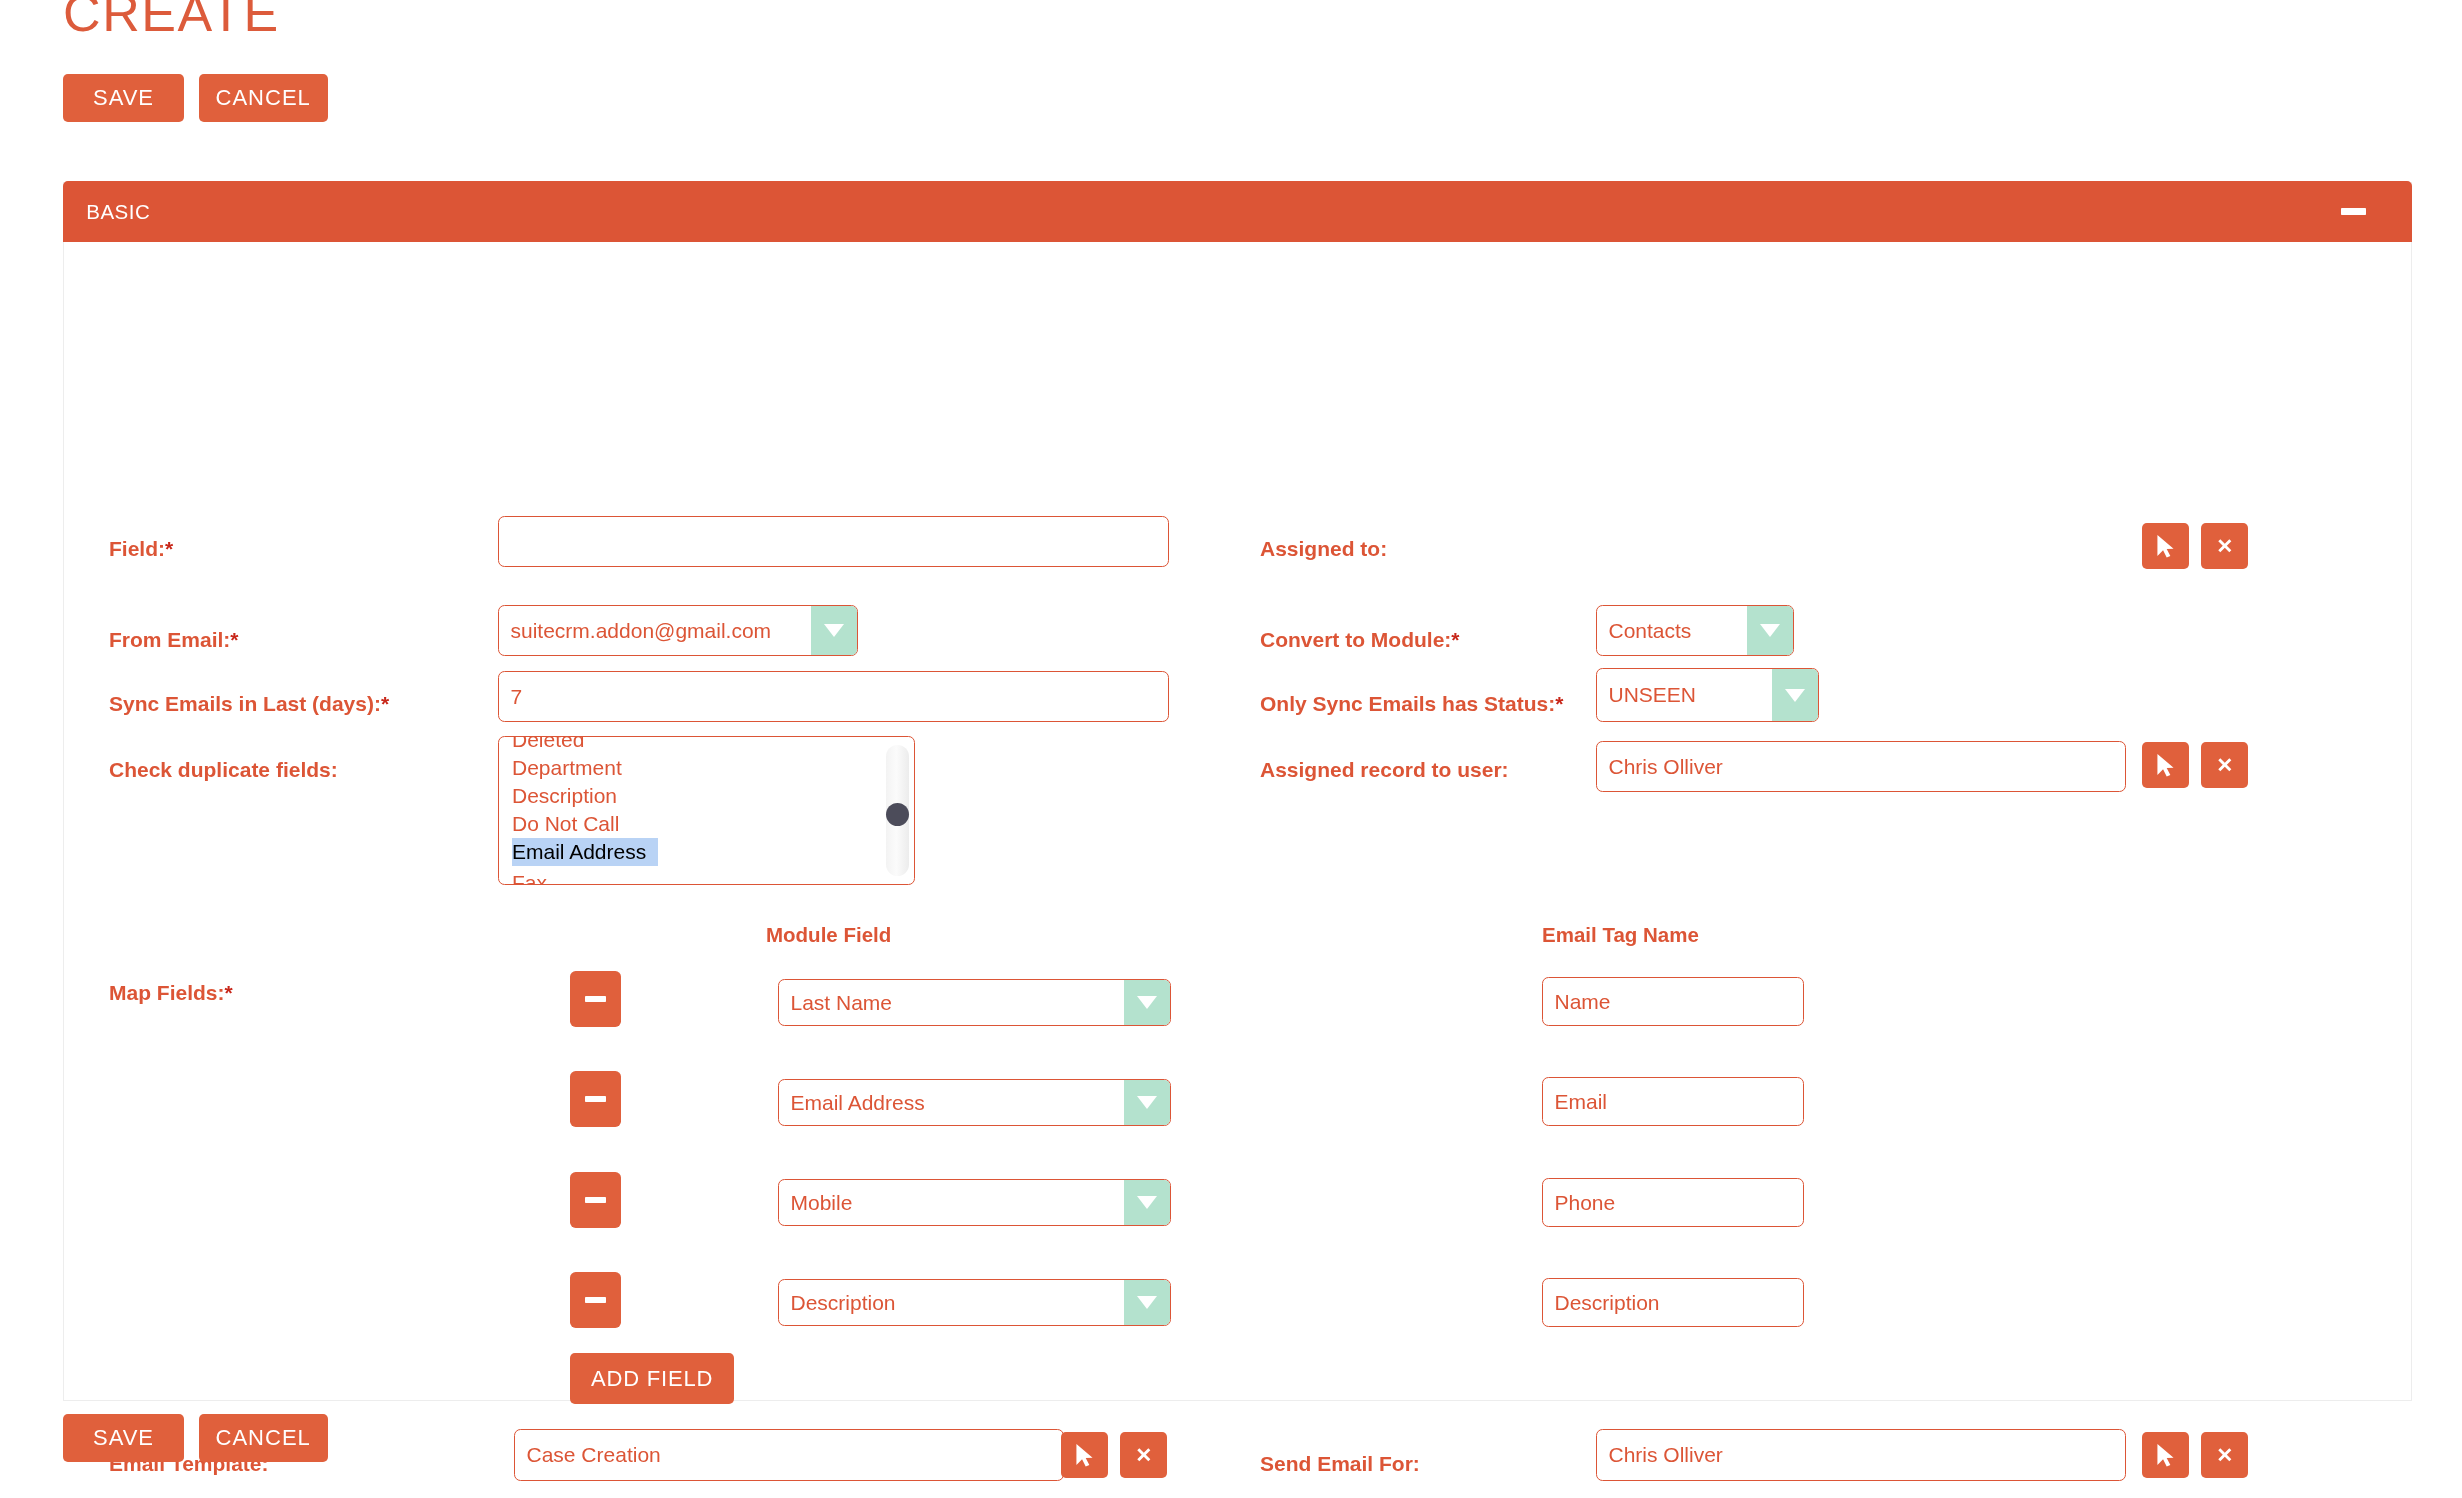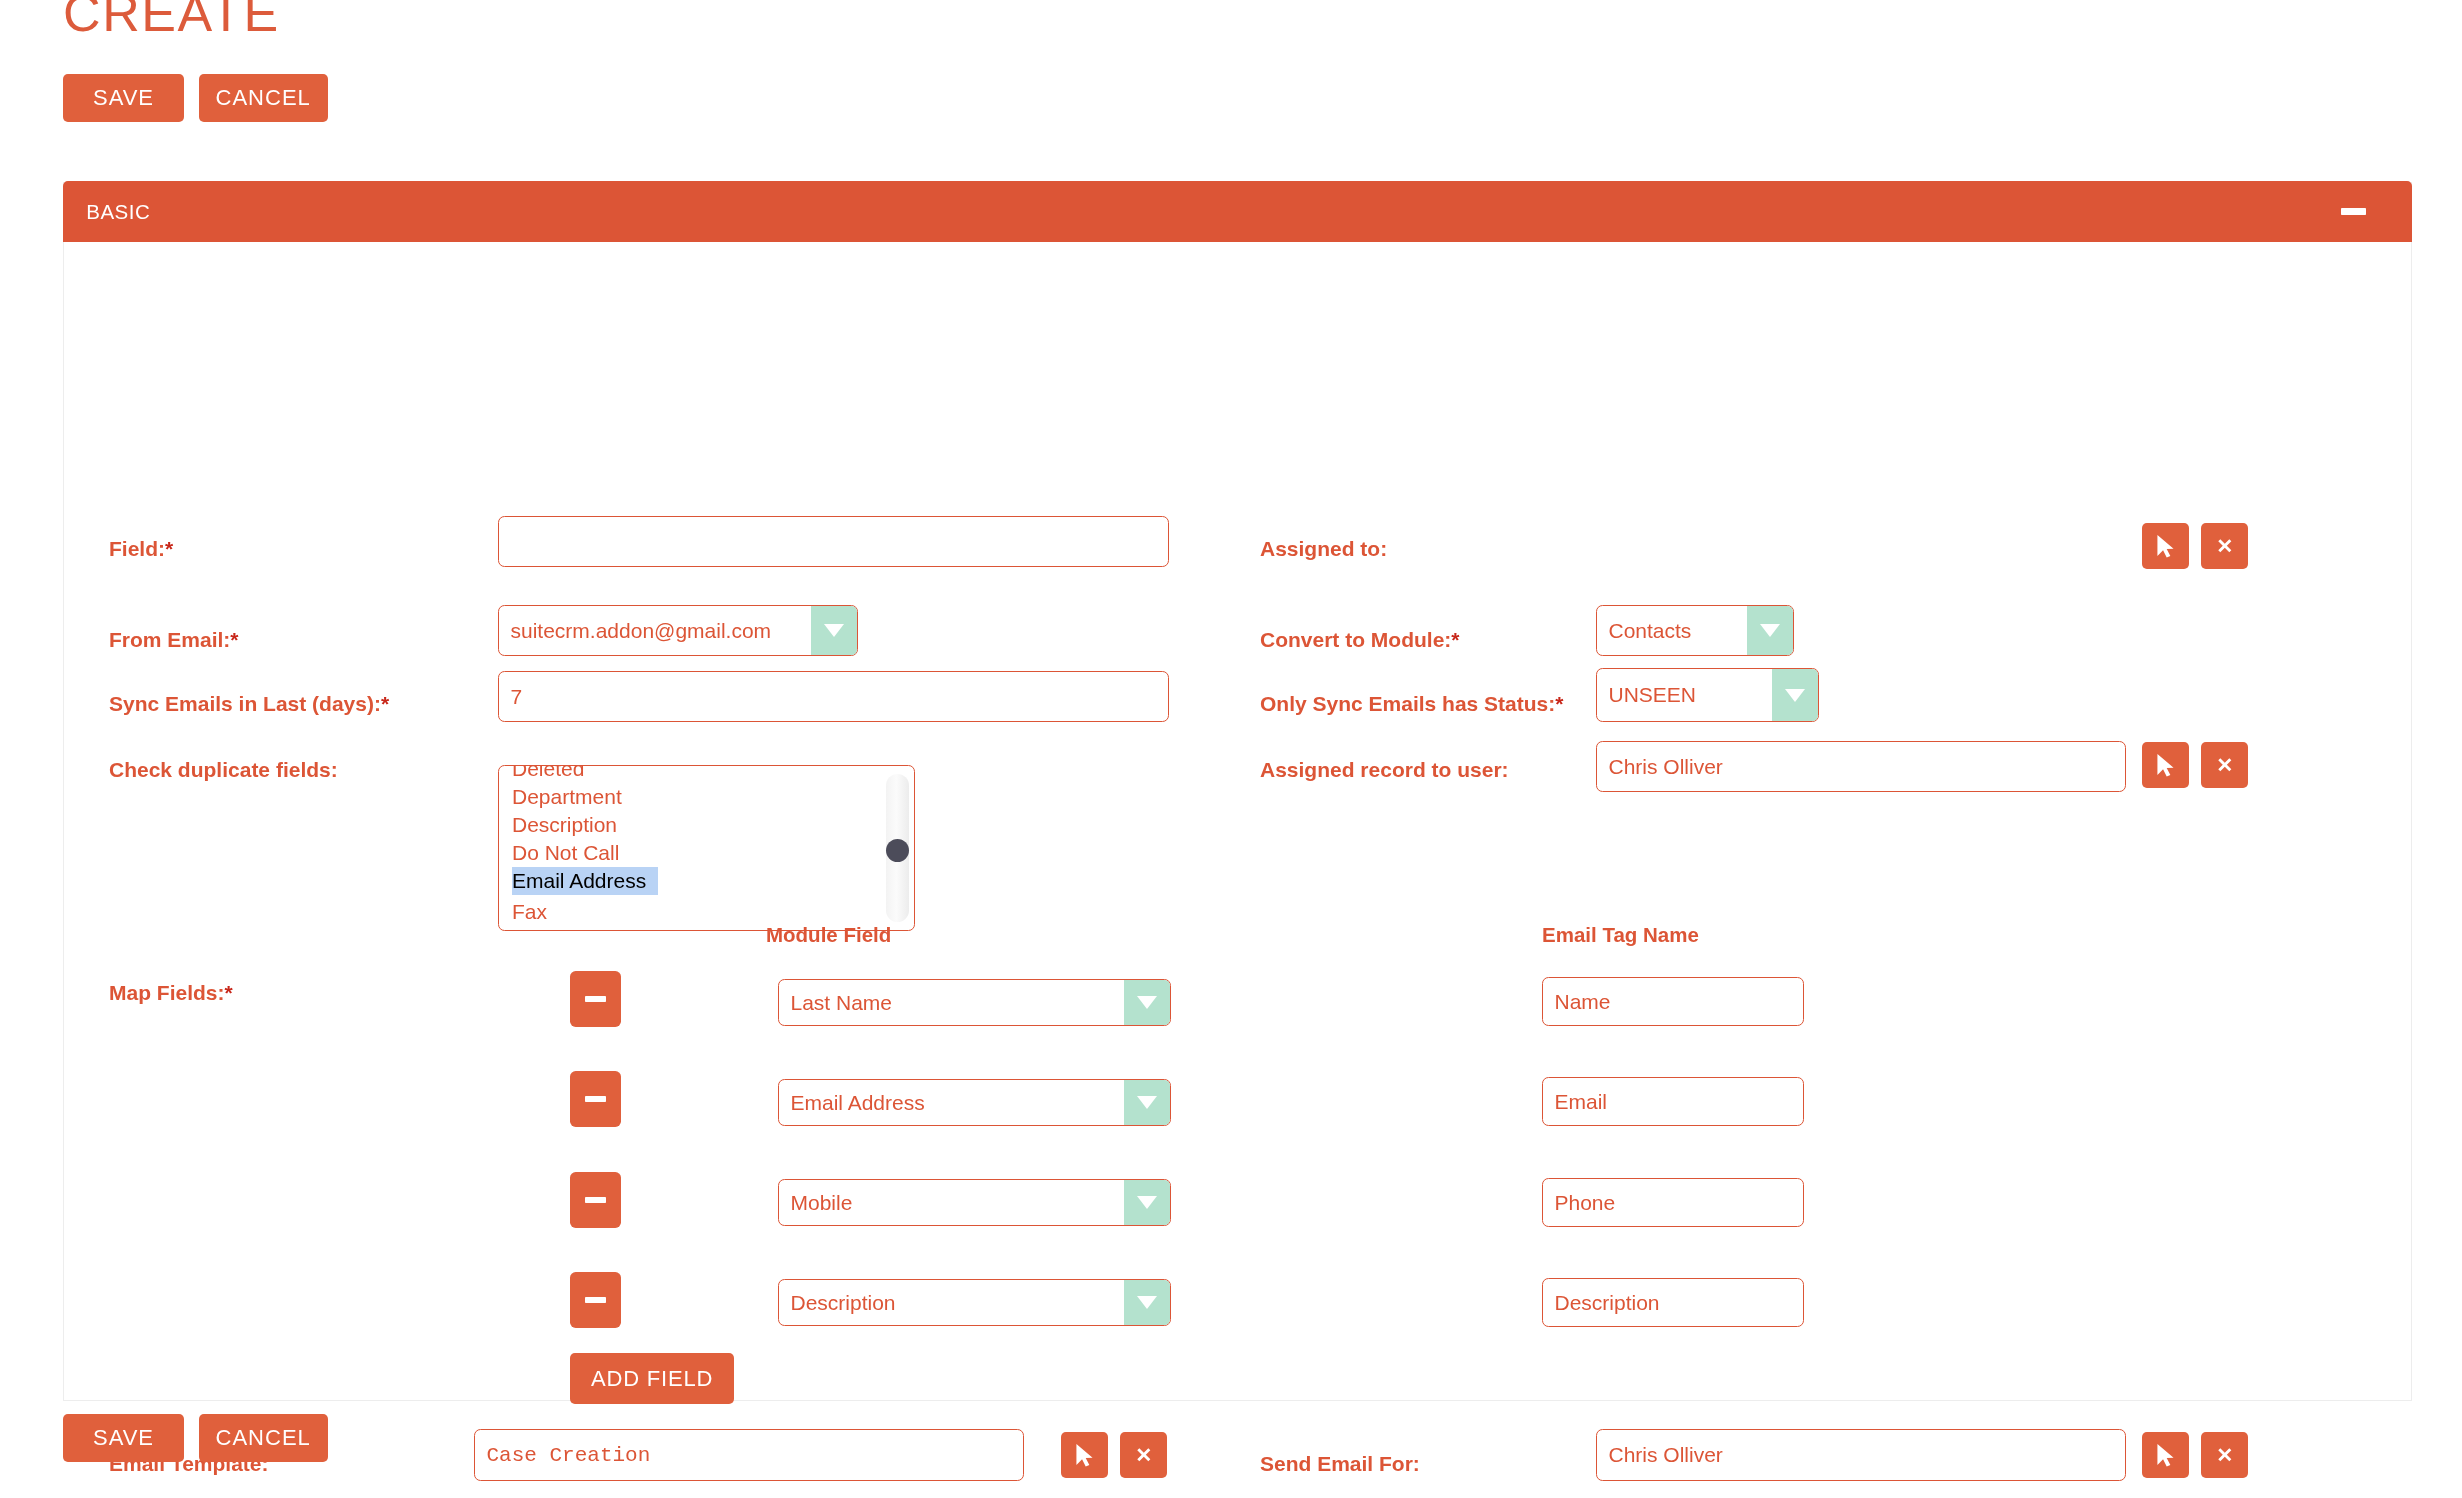--- a/index.html
+++ b/index.html
@@ -313,21 +313,21 @@
             <i></i>
           </span>
       </div>
 
       <div class="fld-label" style="left:45px; top:450px;">
         <span>Sync Emails in Last (days):</span><span class="req">*</span>
       </div>
       <input class="txtbox" style="left: 434px; top: 429px; width: 671px; height: 51px;" value="7">
 
       <div class="fld-label" style="left:45px; top:516px;">Check duplicate fields:</div>
-      <div class="listbox-wrap" style="left:434px; top:523px; width:417px; height:166px;">
+      <div class="listbox-wrap" style="left:434px; top:494px; width:417px; height:149px;">
         <div class="listbox-inner" id="dupe-list">
             <div class="lb-item">Deleted</div>
             <div class="lb-item">Department</div>
             <div class="lb-item">Description</div>
             <div class="lb-item">Do Not Call</div>
             <div style="line-height: 28px;"><div class="lb-item sel-on">Email Address</div></div>
             <div class="lb-item">Fax</div>
             <div class="lb-item">First Name</div>
           </div>
         <div class="lb-scroll">
@@ -381,21 +381,21 @@
             <span class="sel-arrow">
               <i></i>
             </span>
           </div>
           <input class="txtbox" value="Description" style="left: 1478px; top: 1036px; width: 262px; height: 49px;">
         </div>
 
       <button class="addfield-btn" style="left:506px; top:1111px;">ADD FIELD</button>
 
       <div class="fld-label" style="left:45px; top:1210px;">Email Template:</div>
-      <input class="txtbox" style="left: 410px; top: 1187px; width: 550px; height: 52px; font-family: Liberation Mono, monospace;" value="Case Creation">
+      <input class="txtbox" style="left: 450px; top: 1187px; width: 550px; height: 52px;" value="Case Creation">
       <button class="iconbtn" style="left:997px; top:1190px;">
         <svg width="21" height="24.6" viewBox="0 0 26 30" aria-hidden="true">
           <path d="M3 1 L3 27 L10 20 L14.5 29 L19 27 L14.5 18.5 L23 18 Z" fill="#ffffff"></path>
         </svg>
       </button>
       <button class="iconbtn" style="left:1056px; top:1190px;">
         <svg width="19.6" height="19.6" viewBox="0 0 24 24" aria-hidden="true">
           <path d="M4 6.5 L6.5 4 L12 9.5 L17.5 4 L20 6.5 L14.5 12 L20 17.5 L17.5 20 L12 14.5 L6.5 20 L4 17.5 L9.5 12 Z" fill="#ffffff"></path>
         </svg>
       </button>

